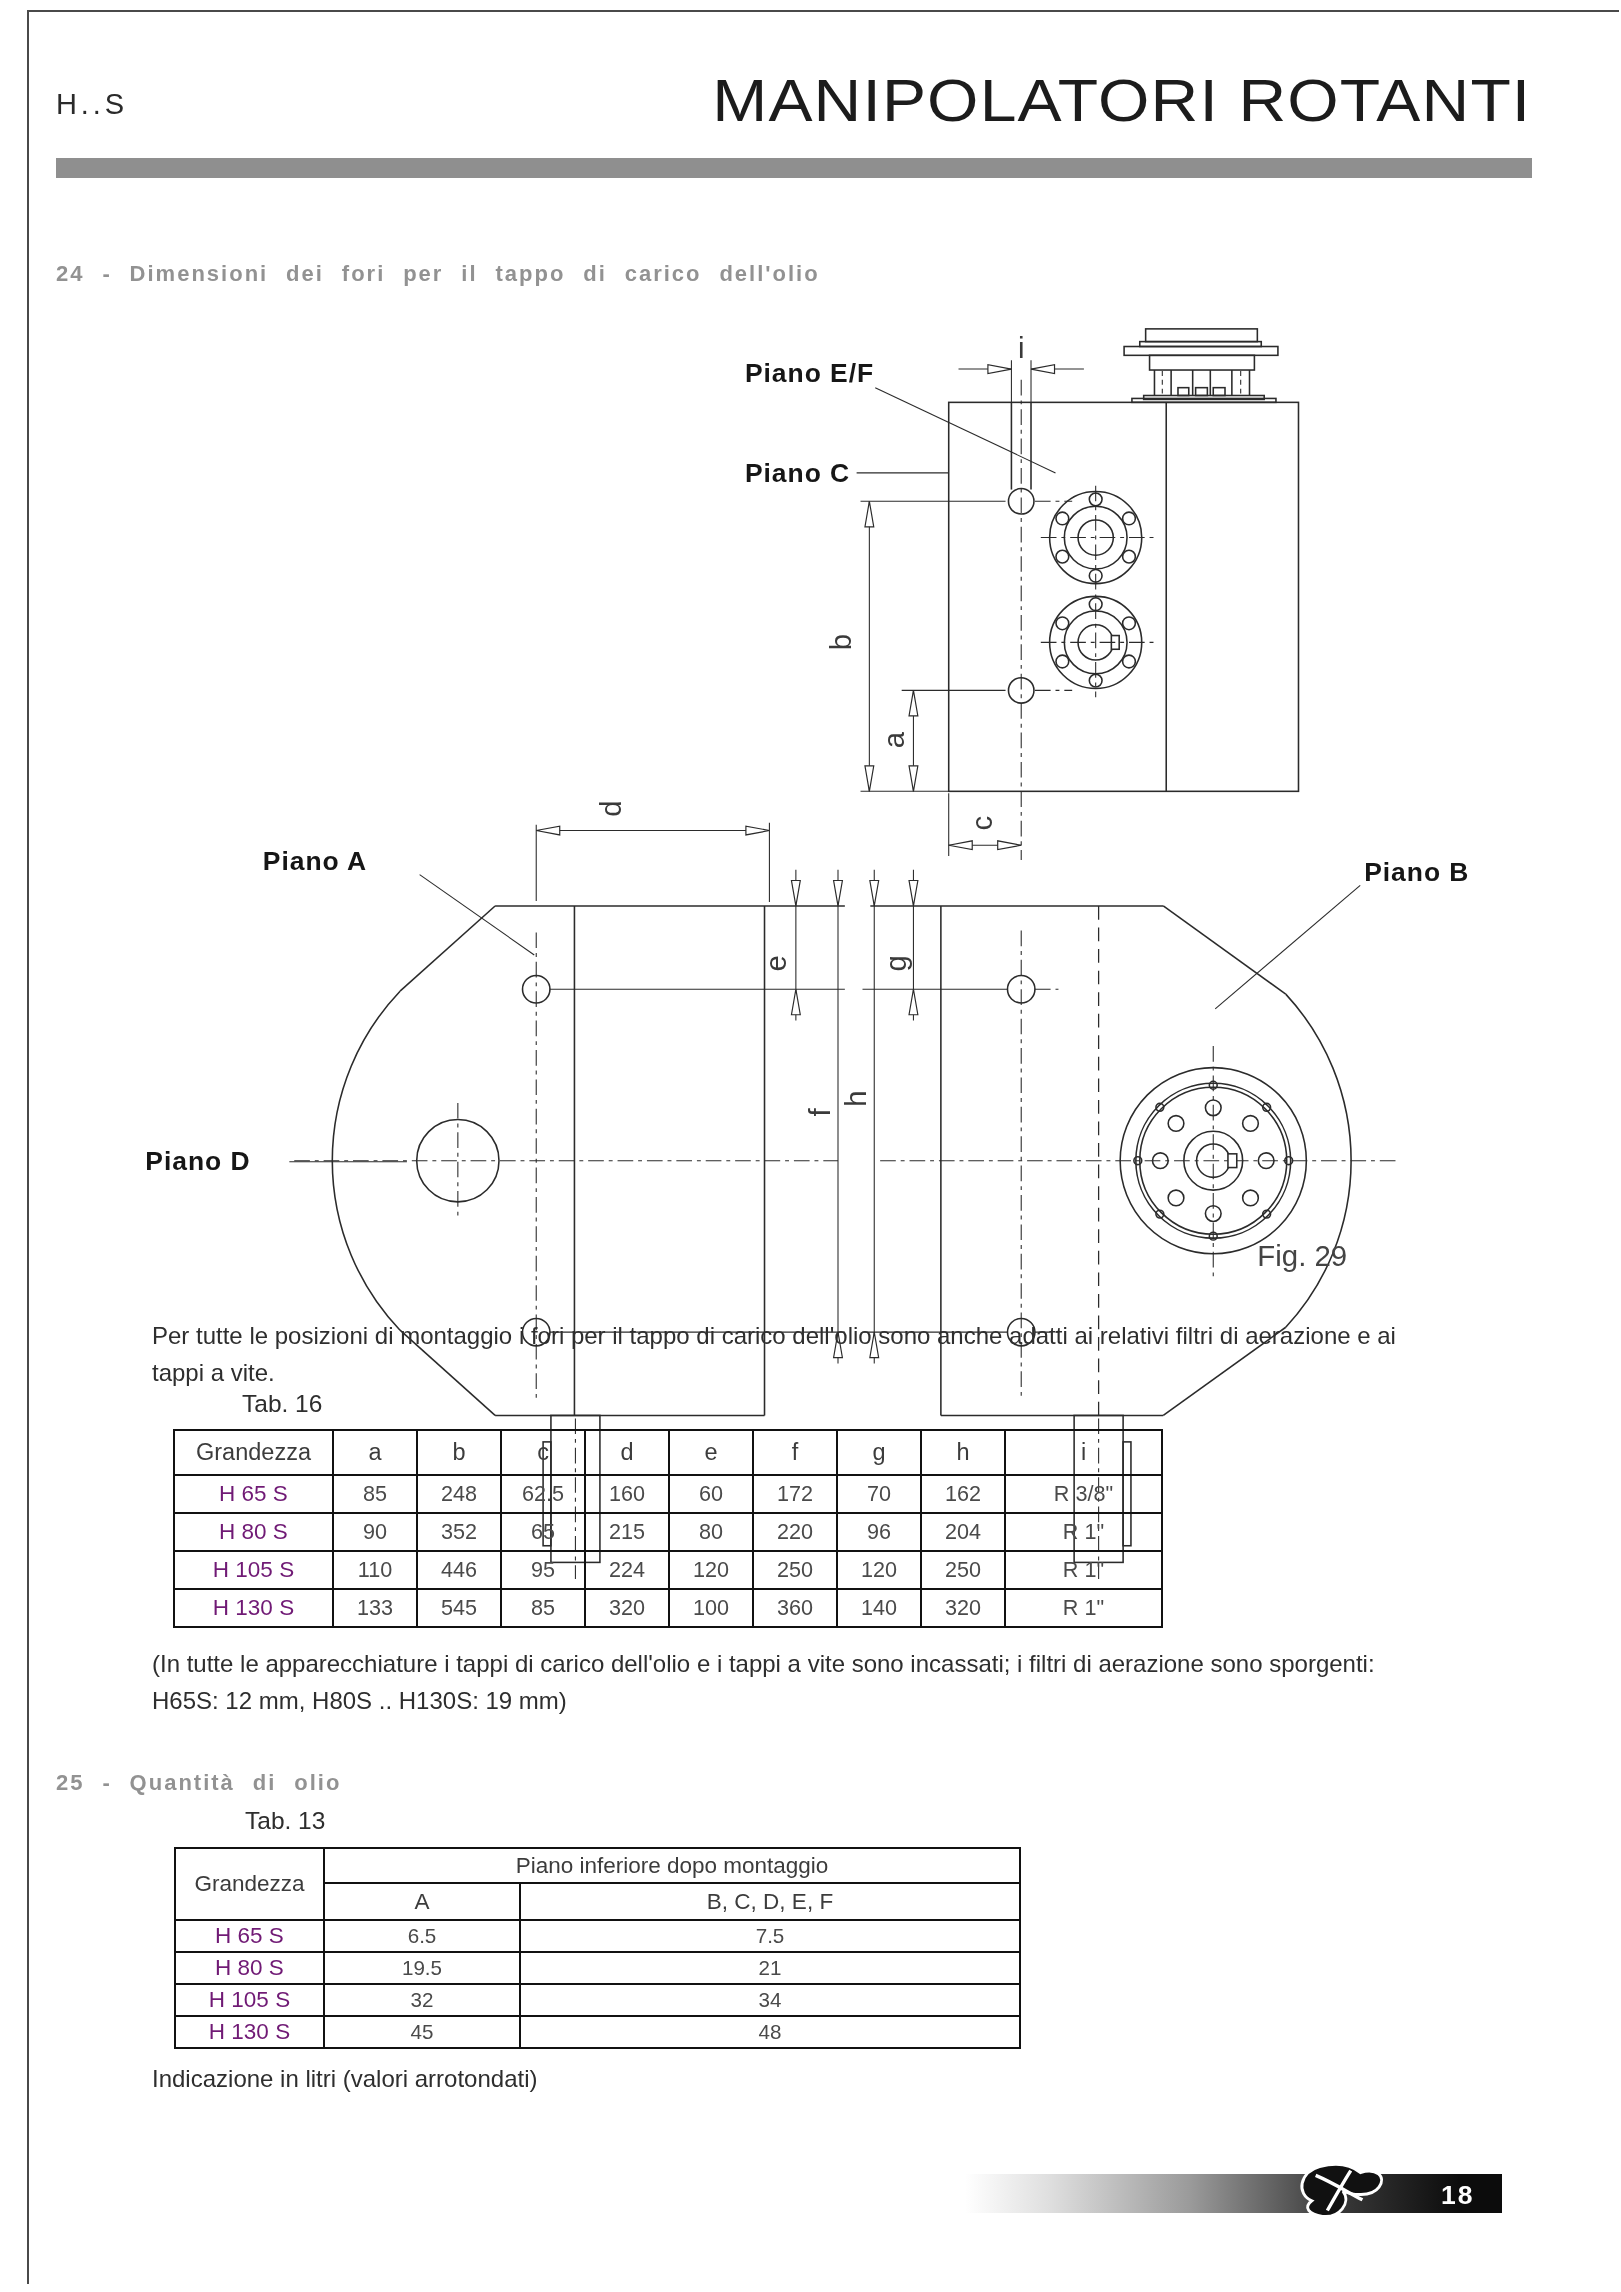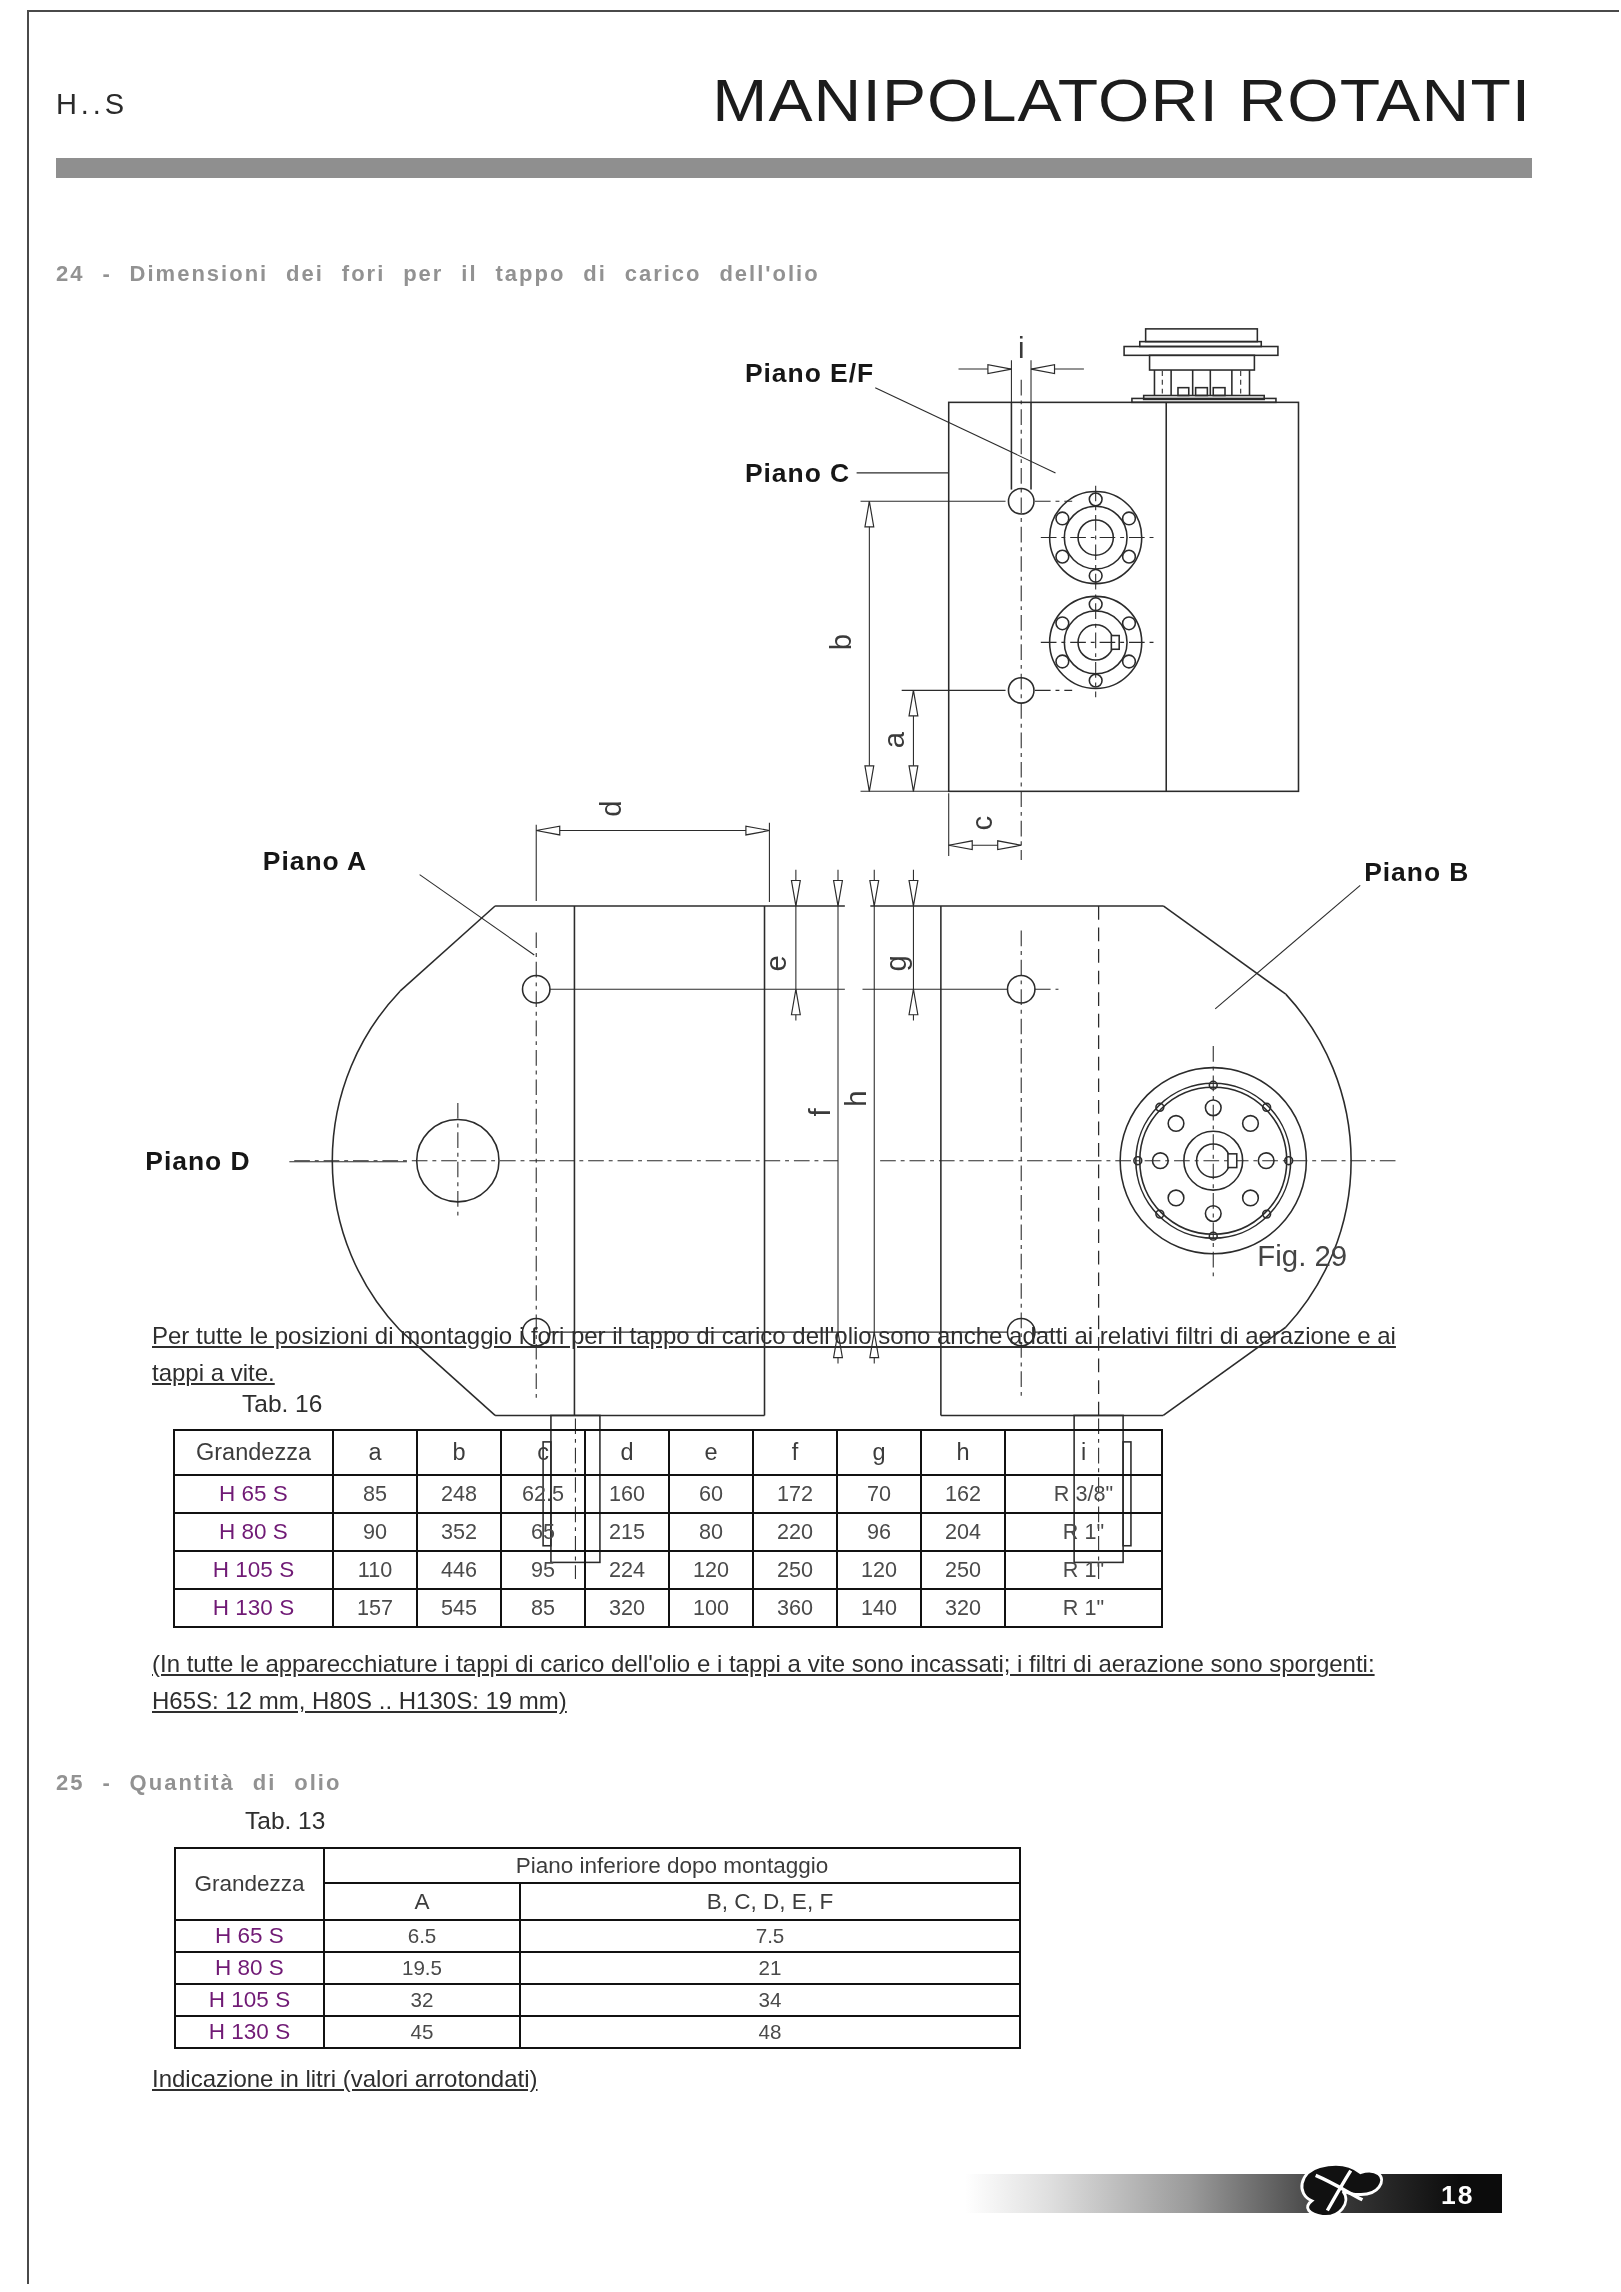--- a/index.html
+++ b/index.html
@@ -14,21 +14,21 @@
   .doc-title{
     right:90px;top:67px;font-size:59px;font-weight:400;color:#1c1c1c;
     letter-spacing:1px;transform:scaleX(1.12);transform-origin:right center;white-space:nowrap;
   }
   .header-bar{left:56px;top:158px;width:1476px;height:19.6px;background:#8f8f8f;}
   .section-heading{
     left:56px;font-size:22px;font-weight:bold;color:#929292;
     letter-spacing:2px;word-spacing:9.8px;
   }
   .h24{top:261px;} .h25{top:1770px;}
-  .para{font-size:24px;line-height:1.55;color:#2e2e2e;text-decoration:underline;}
+  .para{font-size:24px;line-height:1.55;color:#2e2e2e;}
   .p-intro{left:152px;top:1317px;width:1284px;}
   .p-note{left:152px;top:1645px;width:1274px;}
   .p-liters{left:152px;top:2060px;width:882px;}
   .tab-label{font-size:24.5px;color:#2e2e2e;}
   .t16-label{left:242px;top:1390px;} .t17-label{left:245px;top:1807px;}
 
   table{border-collapse:collapse;table-layout:fixed;color:#3c3c3c;}
   .dtable{position:absolute;border:2.9px solid #111;padding-left:6px;}
   .dtable th,.dtable td{border:2px solid #111;text-align:center;vertical-align:middle;
     font-weight:normal;overflow:hidden;white-space:nowrap;}
@@ -360,21 +360,21 @@
         <td>95</td>
         <td>224</td>
         <td>120</td>
         <td>250</td>
         <td>120</td>
         <td>250</td>
         <td>R 1"</td>
       </tr>
       <tr>
         <td class="rowlabel">H 130 S</td>
-        <td>157</td>
+        <td>133</td>
         <td>545</td>
         <td>85</td>
         <td>320</td>
         <td>100</td>
         <td>360</td>
         <td>140</td>
         <td>320</td>
         <td>R 1"</td>
       </tr>
     </tbody>

